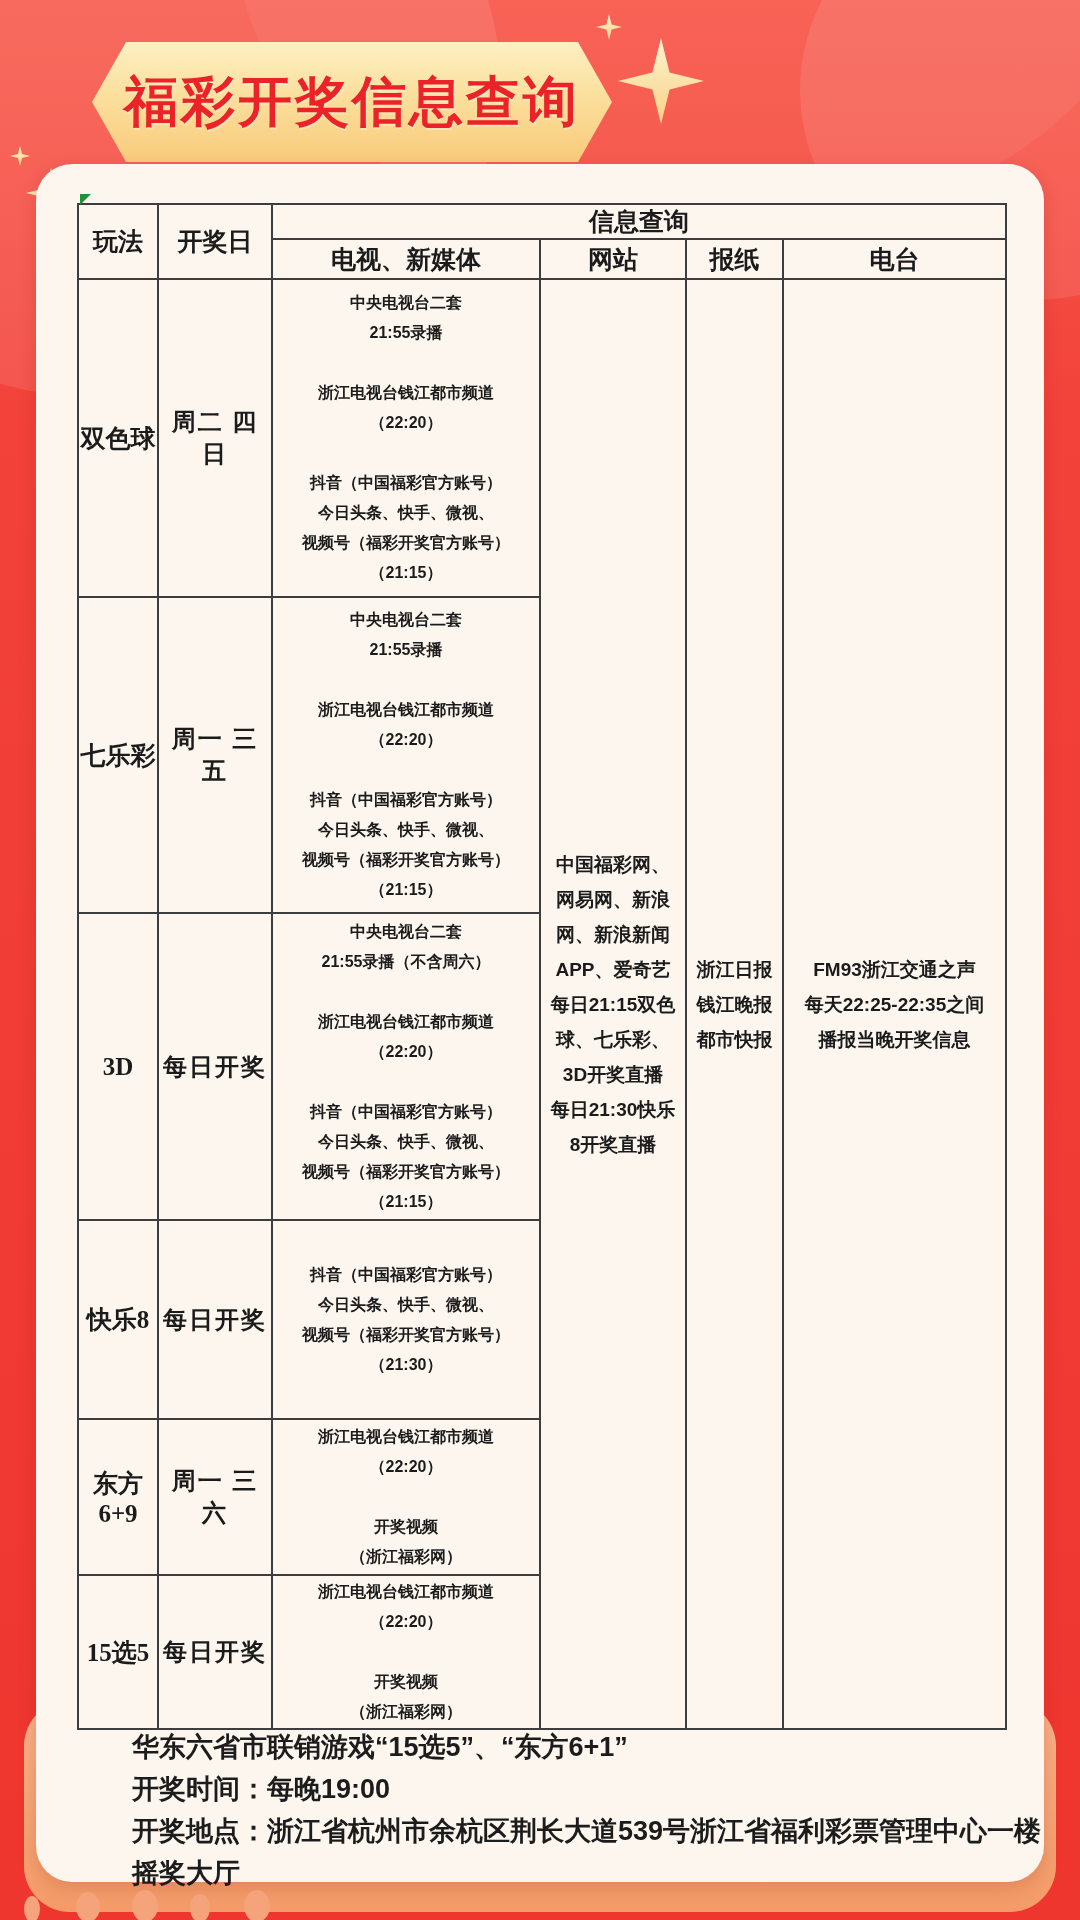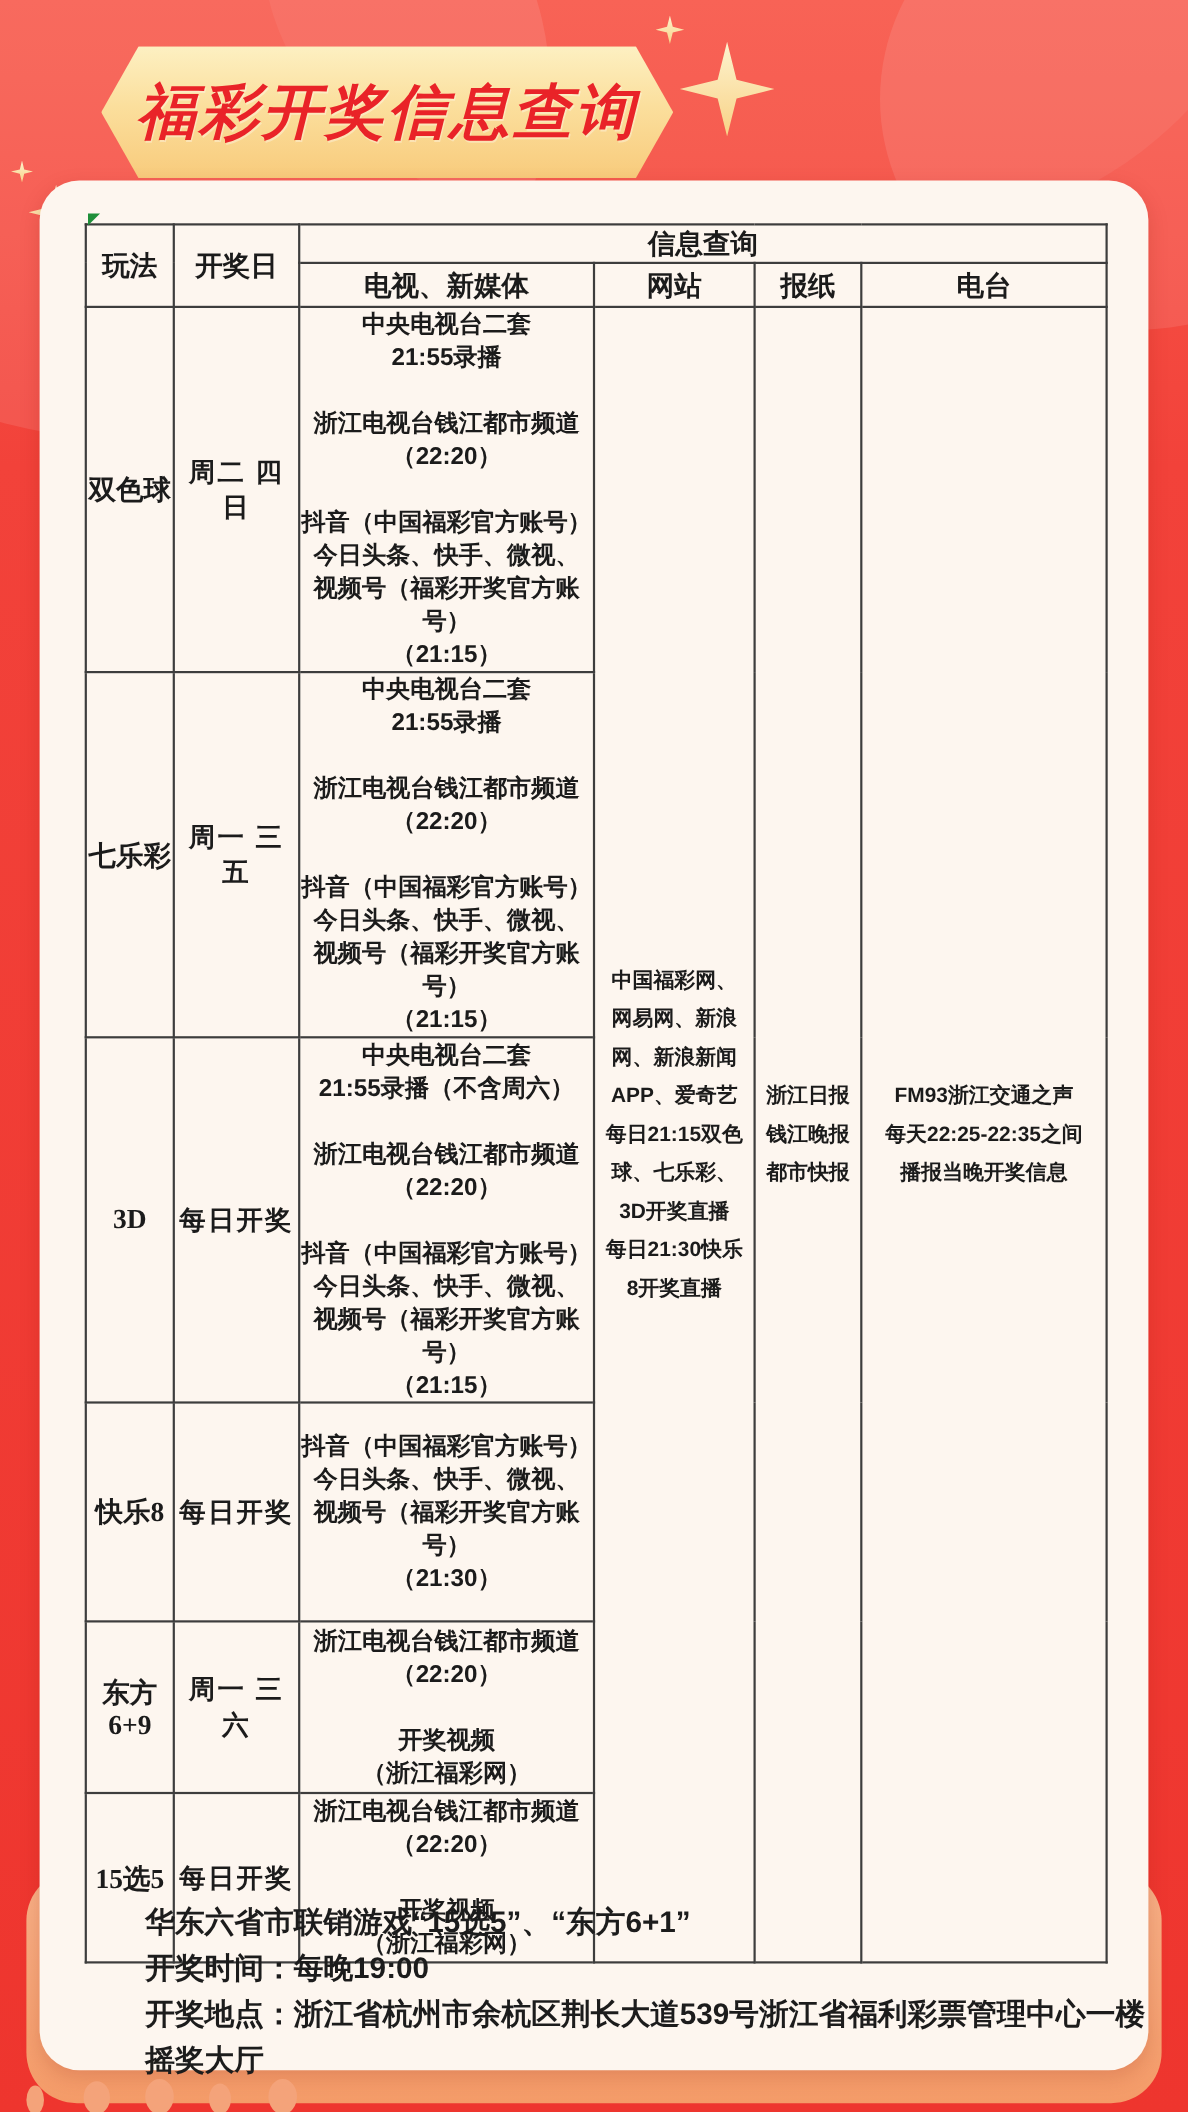--- a/index.html
+++ b/index.html
@@ -12,21 +12,21 @@
   .blob{position:absolute;border-radius:50%;background:rgba(255,255,255,0.10);}
   .blob.tl{left:-260px;top:-240px;width:760px;height:640px;}
   .blob.tr{right:-180px;top:-120px;width:460px;height:420px;}
   .blob.mid{left:240px;top:-320px;width:900px;height:560px;background:rgba(255,255,255,0.06);}
 
   
   .ribbon{
     position:absolute;left:92px;top:42px;width:520px;height:120px;
     background:linear-gradient(180deg,#fdf0c2 0%,#fbdf9d 45%,#f8cb7c 100%);
     clip-path:polygon(34px 0,486px 0,520px 60px,486px 120px,34px 120px,0 60px);
-    display:flex;align-items:center;justify-content:center;font-style:italic;
+    display:flex;align-items:center;justify-content:center;
   }
   .ribbon-title{
     font-size:54px;font-weight:800;color:#e92328;letter-spacing:3px;
     text-shadow:1px 2px 0 rgba(255,255,255,0.35);
   }
   .star{
     position:absolute;
     background:linear-gradient(180deg,#fdf3cf,#f8d286);
     clip-path:polygon(50% 0,60% 40%,100% 50%,60% 60%,50% 100%,40% 60%,0 50%,40% 40%);
   }
@@ -52,21 +52,21 @@
     width:928px;
   }
   table.lot td,table.lot th{
     border:2px solid #3d3d3d;padding:0;text-align:center;vertical-align:middle;
     color:#1b1b1b;font-weight:700;
   }
   .hd{color:#ee2415;font-size:25px;font-weight:800;}
   .game{color:#f0791f;font-size:25px;font-weight:800;font-family:Liberation Serif, serif;}
   .days{font-size:24px;letter-spacing:2px;}
   .multi{white-space:pre-line;font-size:22px;line-height:30px;}
-  .tvcell{font-size:22px;line-height:30px;}
+  .tvcell{font-size:16px;line-height:30px;}
   .sitecell,.papercell,.radiocell{font-size:19px;line-height:35px;}
   .corner-marker{
     position:absolute;left:80px;top:194px;width:0;height:0;
     border-top:11px solid #1f8f3a;border-right:11px solid transparent;
   }
 
   
   .notes{
     position:absolute;left:88px;top:1726px;width:920px;
     font-size:27px;font-weight:700;color:#1c1c1c;line-height:42px;

